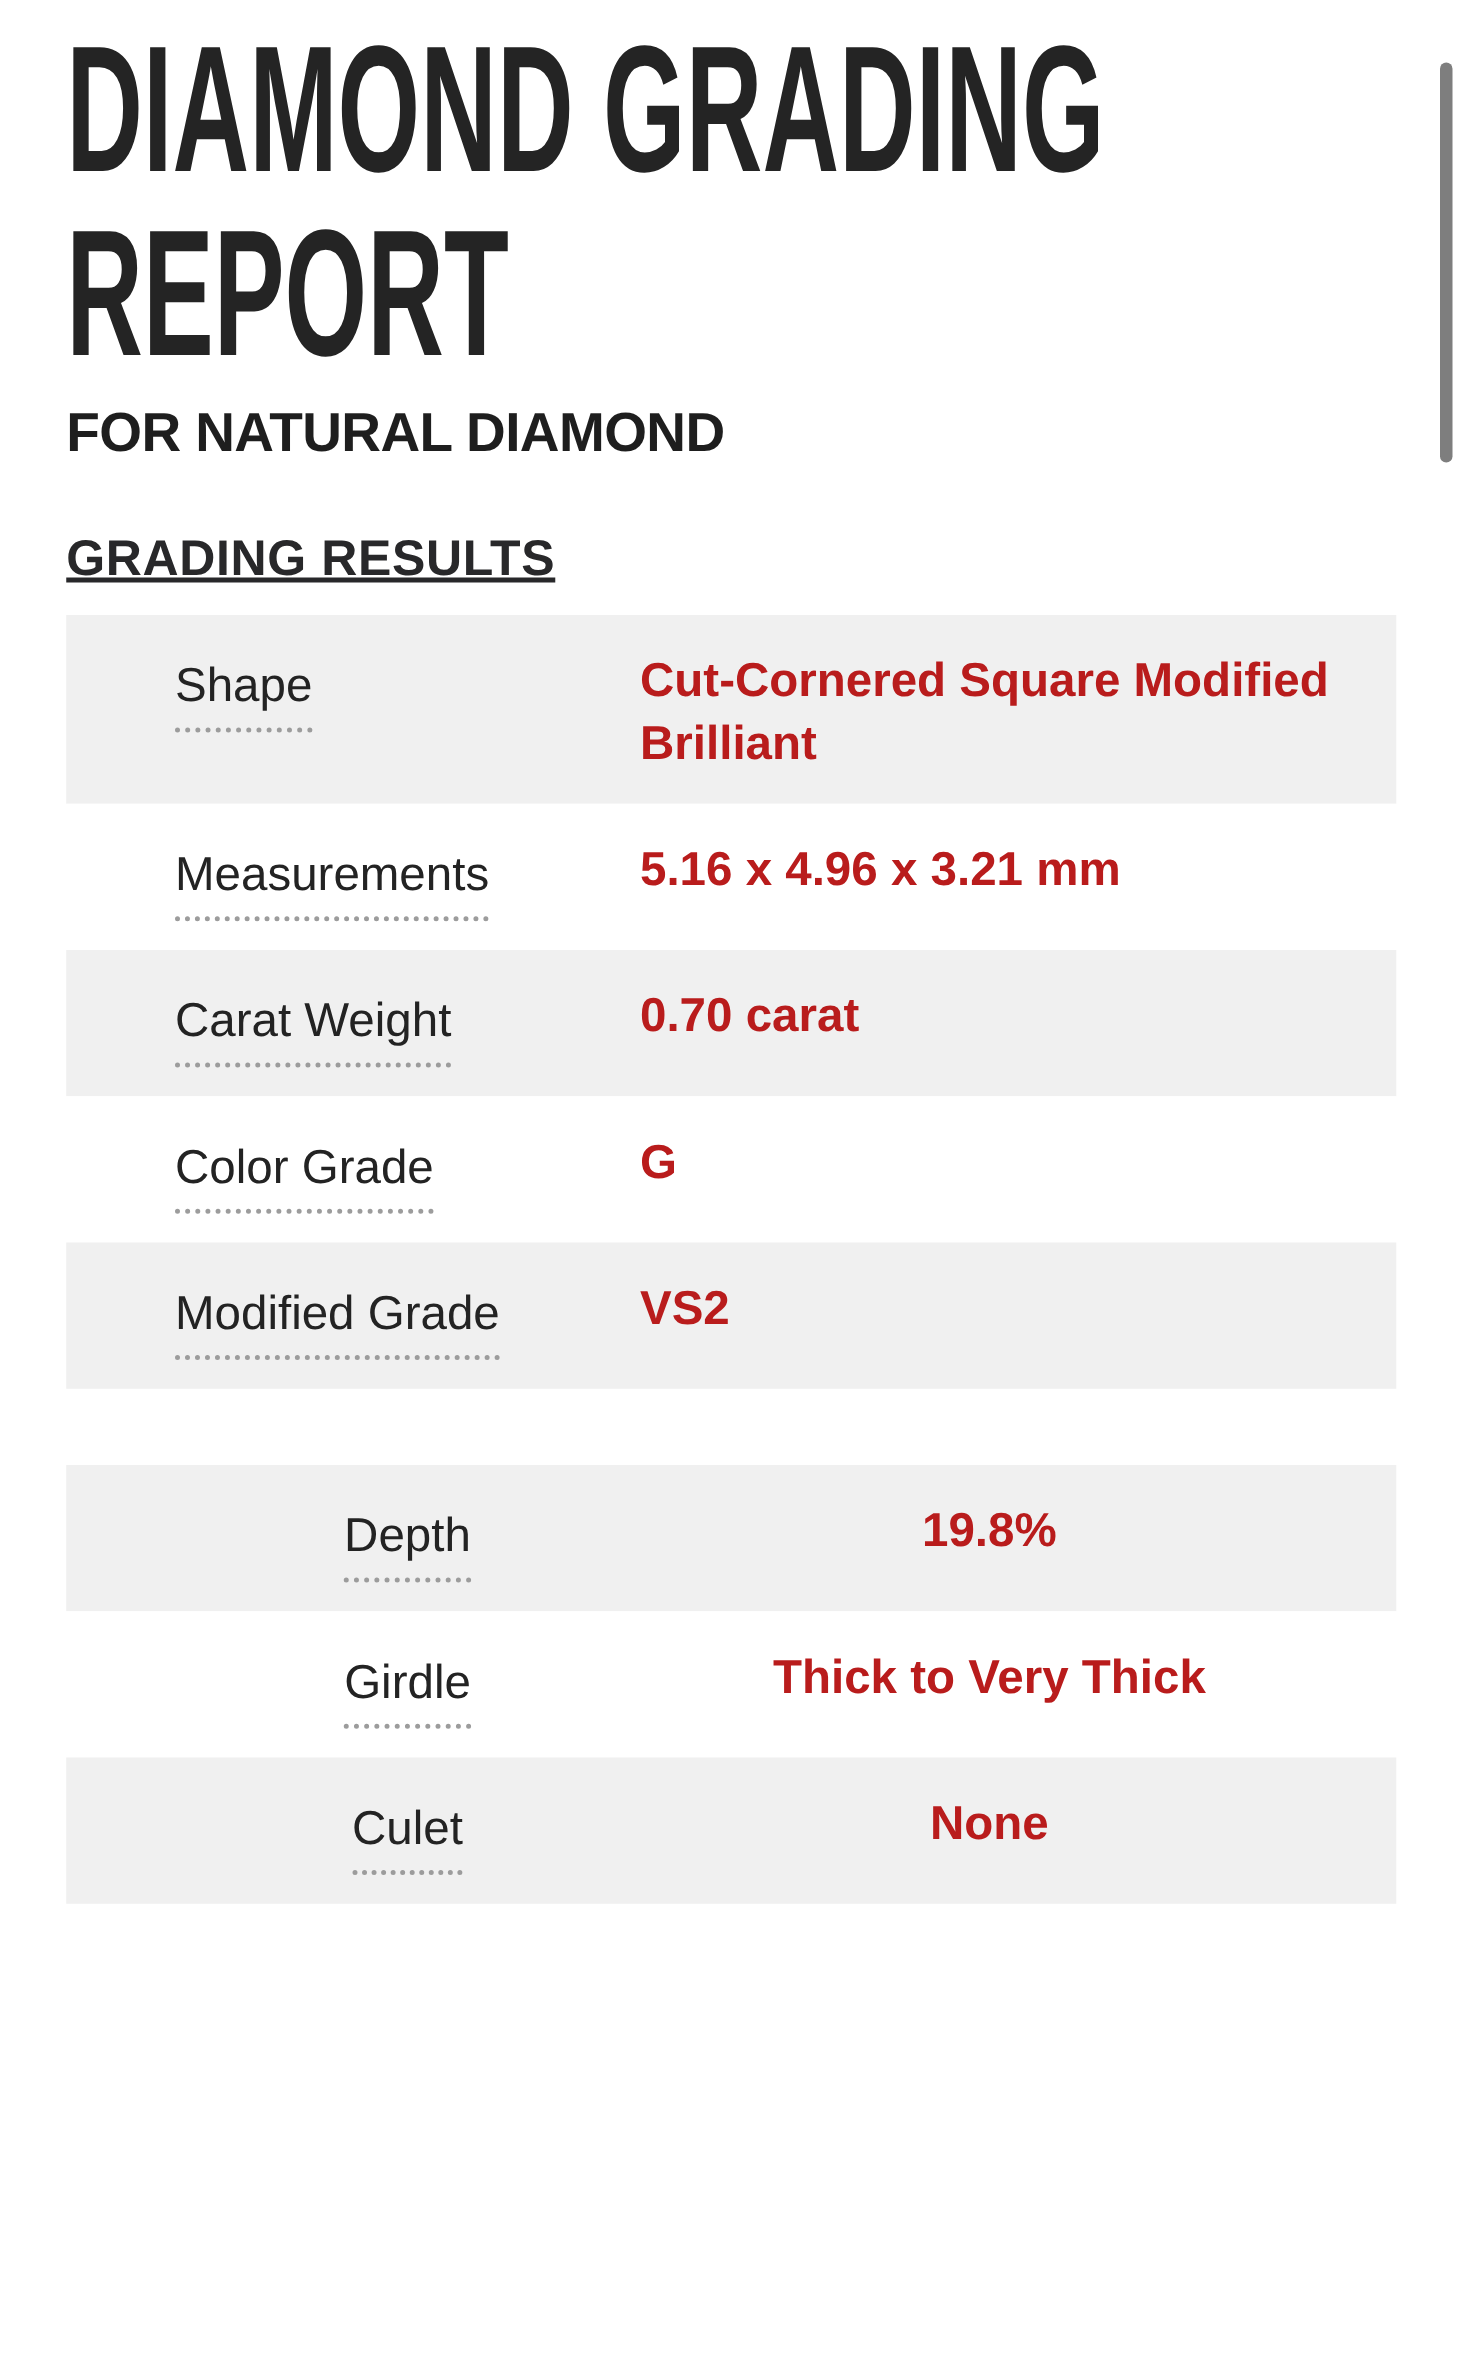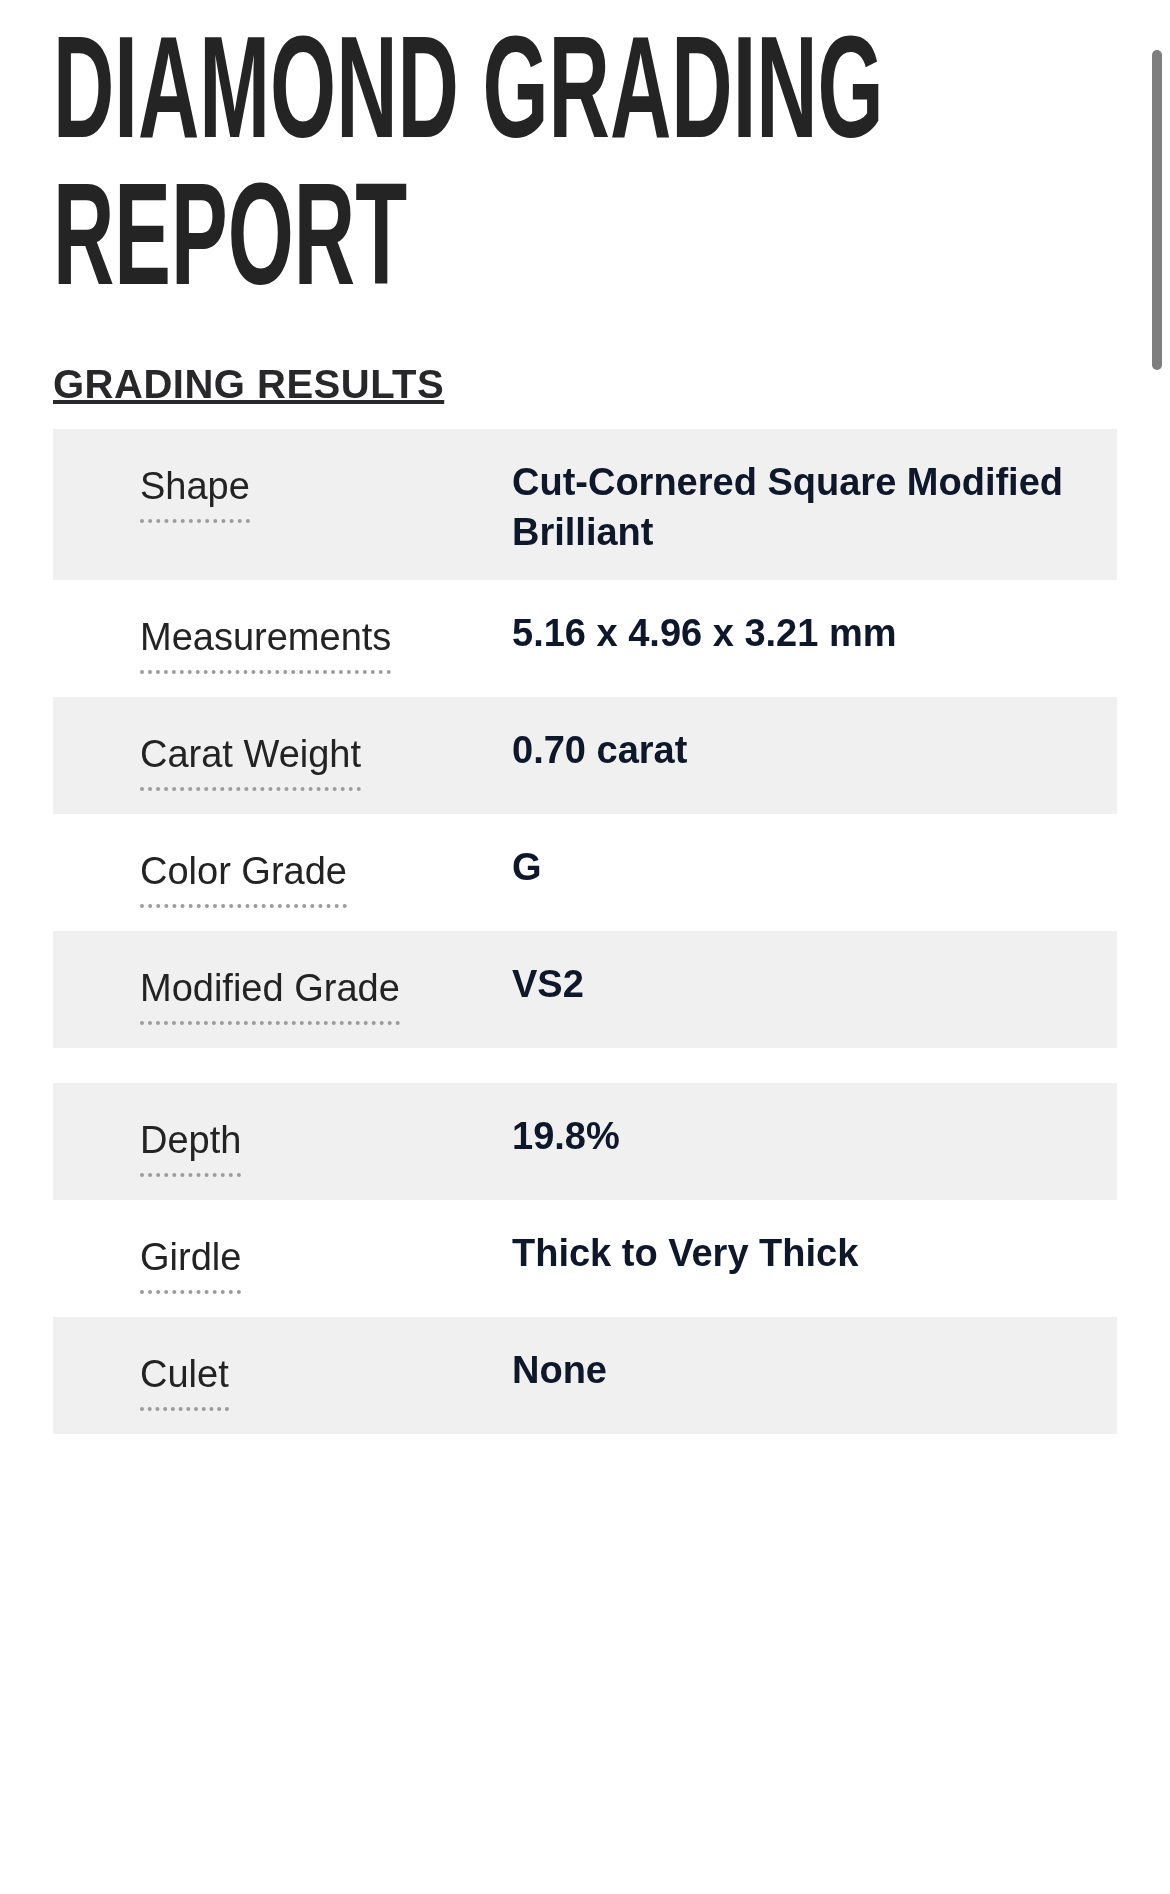--- a/index.html
+++ b/index.html
@@ -36,21 +36,21 @@
   .section-heading {
     font-size: 40px;
     line-height: 46px;
     font-weight: bold;
     letter-spacing: 0.5px;
     color: #28282a;
   }
   .section-grading .section-heading { margin-top: 52px; text-decoration: underline; }
   .section-proportions .section-heading { margin-top: 118px; }
   .rows { margin-top: 22px; }
-  .section-proportions .rows { margin-top: 35px; }
+  .section-proportions .rows { margin-top: 61px; text-align: center; }
   .row {
     display: grid;
     grid-template-columns: 372px 1fr;
     padding: 34px 46px 23px 87px;
     background: #ffffff;
   }
   .row:nth-child(odd) { background: #f0f0f0; }
   .row-label {
     font-size: 38px;
     line-height: 46px;
@@ -60,39 +60,40 @@
   .row-label .label-text {
     display: inline-block;
     padding-bottom: 10px;
     border-bottom: 4px dotted #9c9c9c;
     cursor: pointer;
   }
   .row-value {
     font-size: 38px;
     line-height: 50px;
     font-weight: bold;
-    color: #0f172a;
+    color: #b91c1c;
     margin-top: -6px;
   }
   .scrollbar-thumb {
     position: absolute;
     left: 1152px;
     top: 50px;
     width: 10px;
     height: 320px;
     border-radius: 6px;
     background: #7e7e7e;
   }
 </style>
 </head>
 <body>
 
 <div class="content">
 
   <h1 class="report-title">DIAMOND GRADING REPORT</h1>
+  <div class="report-subtitle">FOR NATURAL DIAMOND</div>
 
   <section class="section-grading">
     <h2 class="section-heading">GRADING RESULTS</h2>
     <div class="rows">
 
       <div class="row">
         <div class="row-label">
           <span class="label-text">Shape</span>
         </div>
         <div class="row-value">Cut-Cornered Square Modified Brilliant</div>

